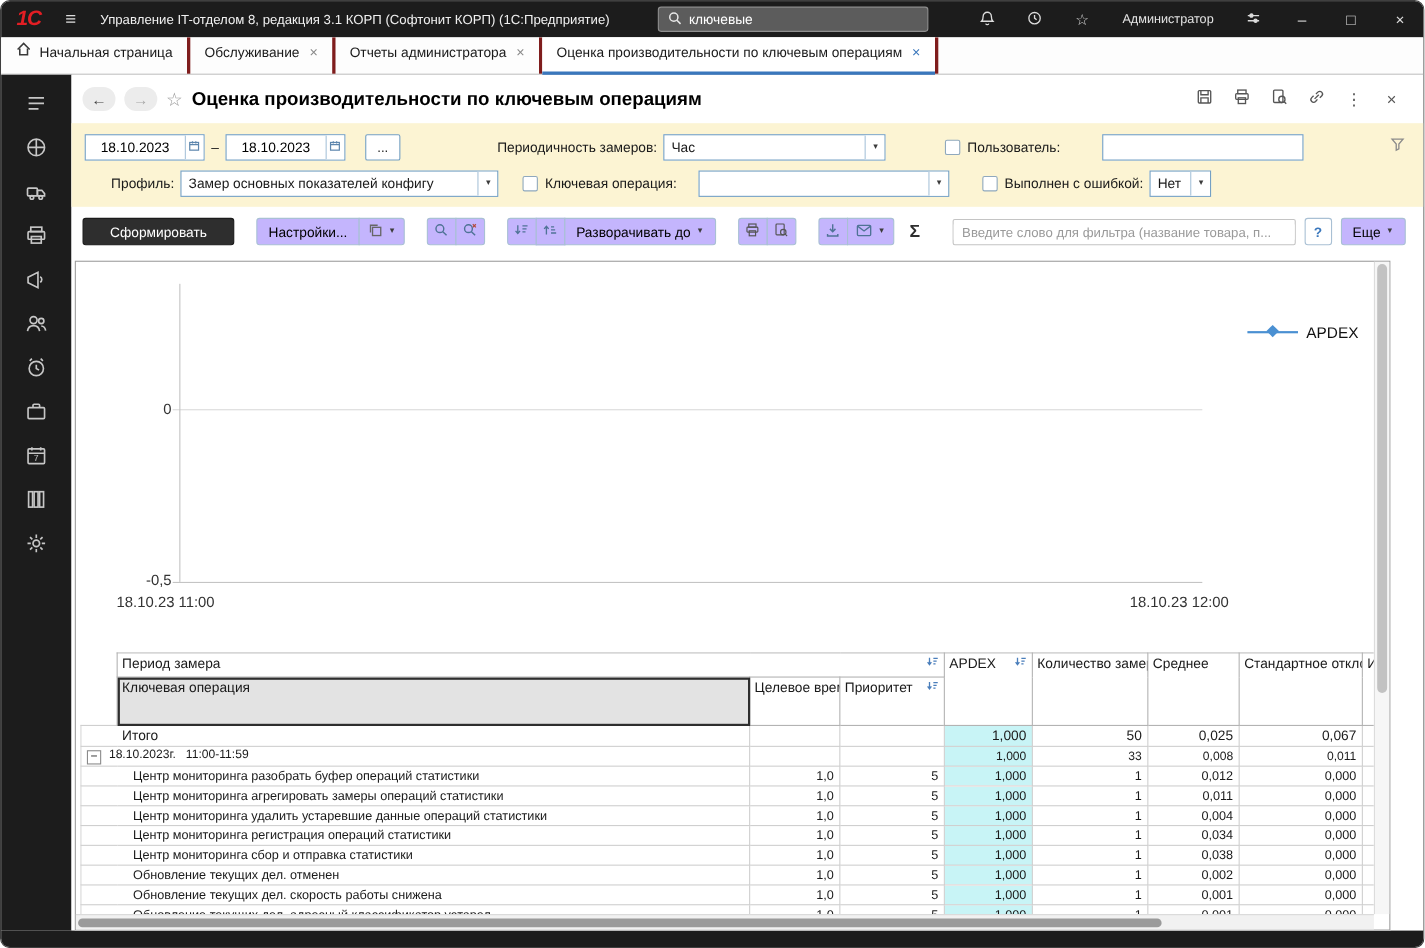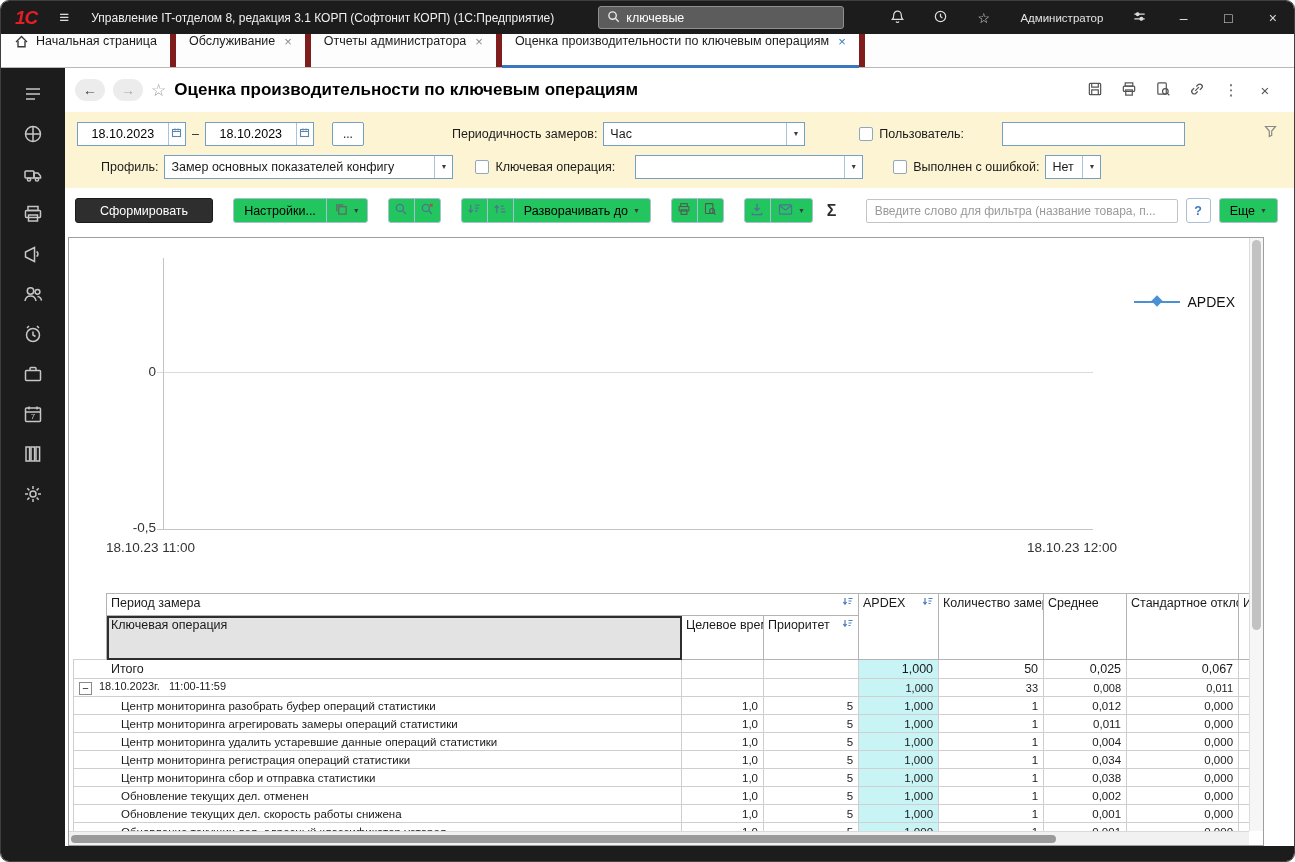--- a/index.html
+++ b/index.html
@@ -16,21 +16,21 @@
   .tb-flex { flex:1; }
   .tb-search { width:300px; height:23px; background:#5c5c5c; border:1px solid #8f8f8f; border-radius:3px;
                display:flex; align-items:center; gap:6px; padding:0 8px; }
   .tb-search input { background:transparent; border:none; outline:none; color:#fff; font-size:12.5px; width:100%; font-family:inherit; }
   .tb-ico { width:26px; height:24px; display:flex; align-items:center; justify-content:center; color:#dcdcdc; font-size:14px; cursor:pointer; }
   .tb-user { font-size:11.5px; color:#e2e2e2; margin:0 4px; }
   .winbtn { width:28px; height:24px; display:flex; align-items:center; justify-content:center; color:#dcdcdc; font-size:14px; cursor:pointer; }
 
   
   .tabbar { height:34px; background:#fdfdfd; border-bottom:1px solid #b9b9b9; display:flex; align-items:stretch; flex:0 0 auto; }
-  .tab { display:flex; align-items:flex-start; gap:7px; padding:0 13px; border-right:6px solid #7f1d1d; font-size:12.5px; position:relative; cursor:pointer; white-space:nowrap; }
+  .tab { display:flex; align-items:flex-end; gap:7px; padding:12px 13px; border-right:3px solid #7f1d1d; font-size:12.5px; position:relative; cursor:pointer; white-space:nowrap; }
   .tab .x { color:#8a8a8a; font-size:13px; margin-left:2px; }
   .tab.active { background:#fff; }
   .tab.active::after { content:""; position:absolute; left:0; right:0; bottom:-1px; height:3px; background:#3a77bc; }
   .tab.active .x { color:#3a77bc; }
 
   
   .appbody { flex:1; display:flex; min-height:0; }
   .sidebar { width:64px; background:#1c1c1c; display:flex; flex-direction:column; align-items:center; padding-top:12px; gap:13px; flex:0 0 auto; }
   .side-ico { width:28px; height:27px; display:flex; align-items:center; justify-content:center; cursor:pointer; }
 
@@ -54,21 +54,21 @@
   .dd-text { flex:1; padding:0 6px; white-space:nowrap; overflow:hidden; font-size:12.5px; }
   .dd-btn { width:18px; height:100%; border-left:1px solid #a9c4da; display:flex; align-items:center; justify-content:center; cursor:pointer; background:#fff; }
   .caret { font-size:7px; color:#3c3c3c; }
   .cal-btn { width:21px; height:100%; border-left:1px solid #a9c4da; display:flex; align-items:center; justify-content:center; cursor:pointer; background:#fff; }
   .cb { width:14px; height:14px; border:1px solid #8fa8bd; background:#fff; border-radius:2px; flex:0 0 auto; cursor:pointer; }
   .dots-btn { height:24px; width:32px; background:#fff; border:1px solid #74a0c4; border-radius:2px; display:flex; align-items:center; justify-content:center; font-size:12px; cursor:pointer; }
   .funnel { position:absolute; right:16px; top:12px; cursor:pointer; }
 
   
   .toolbar { display:flex; align-items:center; padding:10px 16px 8px 10px; flex:0 0 auto; }
-  .btn { height:25px; background:#22c55e; border:1px solid #a9c0d4; border-radius:3px; display:inline-flex; align-items:center;
+  .btn { height:25px; background:#c4b5fd; border:1px solid #a9c0d4; border-radius:3px; display:inline-flex; align-items:center;
          gap:5px; padding:0 10px; font-size:12.5px; cursor:pointer; white-space:nowrap; }
   .btn.icon { width:27px; padding:0; justify-content:center; }
   .btn-primary { background:#2e2e2e; border-color:#1b1b1b; color:#fff; padding:0 24px; font-size:12.5px; }
   .grp { display:inline-flex; }
   .grp .btn { border-radius:0; margin-left:-1px; }
   .grp .btn:first-child { border-radius:3px 0 0 3px; margin-left:0; }
   .grp .btn:last-child { border-radius:0 3px 3px 0; }
   .gap { width:10px; flex:0 0 auto; }
   .sigma { font-size:16px; font-weight:bold; color:#2e2e2e; padding:0 4px; cursor:pointer; }
   .quick-filter { margin-left:auto; width:312px; height:24px; border:1px solid #c4c4c4; border-radius:2px; display:flex; align-items:center; }

